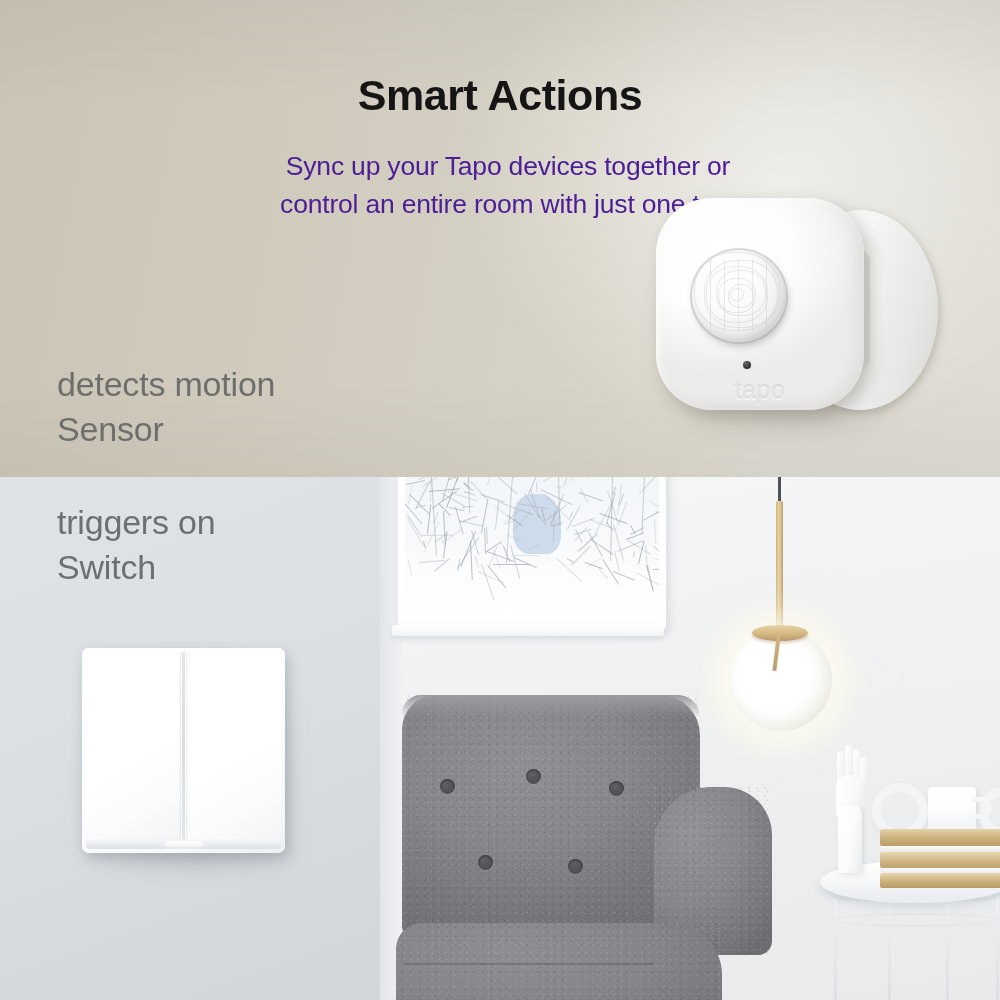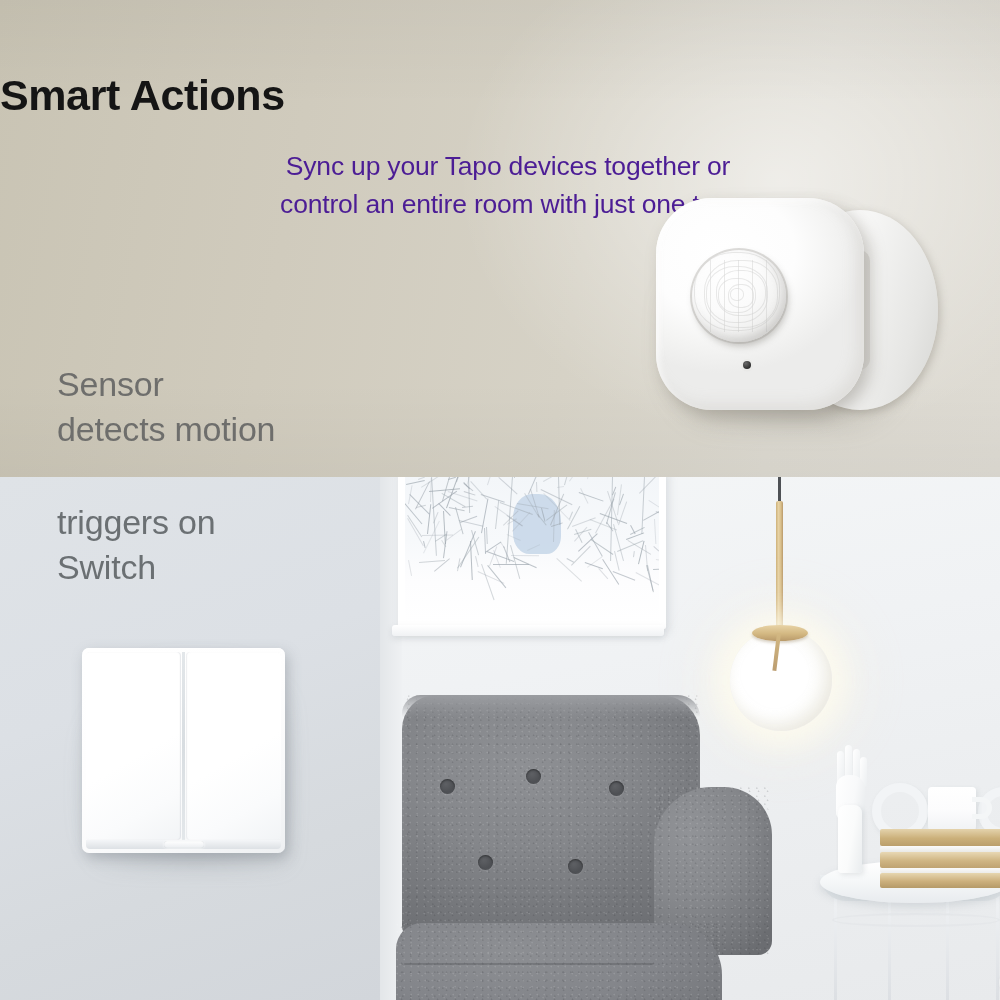--- a/index.html
+++ b/index.html
@@ -15,21 +15,21 @@
       radial-gradient(ellipse 520px 420px at 78% 38%, rgba(255,255,255,.55) 0%, rgba(255,255,255,0) 62%),
       linear-gradient(100deg, #c9c4b4 0%, #d0cbbd 30%, #d6d2c6 58%, #dcd9d0 78%, #dedbd3 100%);
   }
   .panel-top::after{
     content:""; position:absolute; inset:0;
     background:linear-gradient(180deg, rgba(0,0,0,.035) 0%, rgba(0,0,0,0) 22%, rgba(0,0,0,0) 80%, rgba(0,0,0,.03) 100%);
     pointer-events:none;
   }
 
   .title{
-    position:absolute; left:0; top:70px; width:1000px; text-align:left;
+    position:absolute; left:0; top:70px; width:1000px; text-align:center;
     font-size:43px; font-weight:bold; color:#151515; letter-spacing:-.4px;
     line-height:1.18;
   }
   .subtitle{
     position:absolute; left:8px; top:148px; width:1000px; text-align:center;
     font-size:26.5px; font-weight:400; color:#4c1d95; line-height:1.42;
     letter-spacing:-.2px;
   }
   .subtitle span{ display:block; }
 
@@ -310,22 +310,22 @@
   <div class="panel-top"></div>
 
   <div class="title">Smart Actions</div>
 
   <div class="subtitle">
     <span>Sync up your Tapo devices together or</span>
     <span>control an entire room with just one tap.</span>
   </div>
 
   <div class="label-sensor">
+    <span>detects motion</span>
     <span>Sensor</span>
-    <span>detects motion</span>
   </div>
 
   <div class="sensor-wrap">
     <div class="sensor-shadow"></div>
     <div class="sensor-mount"></div>
     <div class="sensor-mount-edge"></div>
     <div class="sensor-body">
       <div class="pir-dome">
         <div class="pir-facets" id="pirFacets">
             <i style="left: 38px; top: 38px; width: 14px; height: 12.88px;"></i>
@@ -337,20 +337,21 @@
             <i style="left: 2px; top: 2px; width: 86px; height: 79.12px;"></i>
             <i style="left: 18px; top: 10px; width: 2px; height: 72px; border-radius: 0px; border-width: 0px 0px 0px 1px;"></i>
             <i style="left: 32px; top: 10px; width: 2px; height: 72px; border-radius: 0px; border-width: 0px 0px 0px 1px;"></i>
             <i style="left: 46px; top: 10px; width: 2px; height: 72px; border-radius: 0px; border-width: 0px 0px 0px 1px;"></i>
             <i style="left: 60px; top: 10px; width: 2px; height: 72px; border-radius: 0px; border-width: 0px 0px 0px 1px;"></i>
             <i style="left: 74px; top: 10px; width: 2px; height: 72px; border-radius: 0px; border-width: 0px 0px 0px 1px;"></i>
           </div>
       </div>
       <div class="pir-rim"></div>
       <div class="sensor-led"></div>
+      <div class="sensor-logo">tapo</div>
     </div>
   </div>
 
   <div class="panel-left"></div>
 
   <div class="label-switch">
     <span>triggers on</span>
     <span>Switch</span>
   </div>
 

